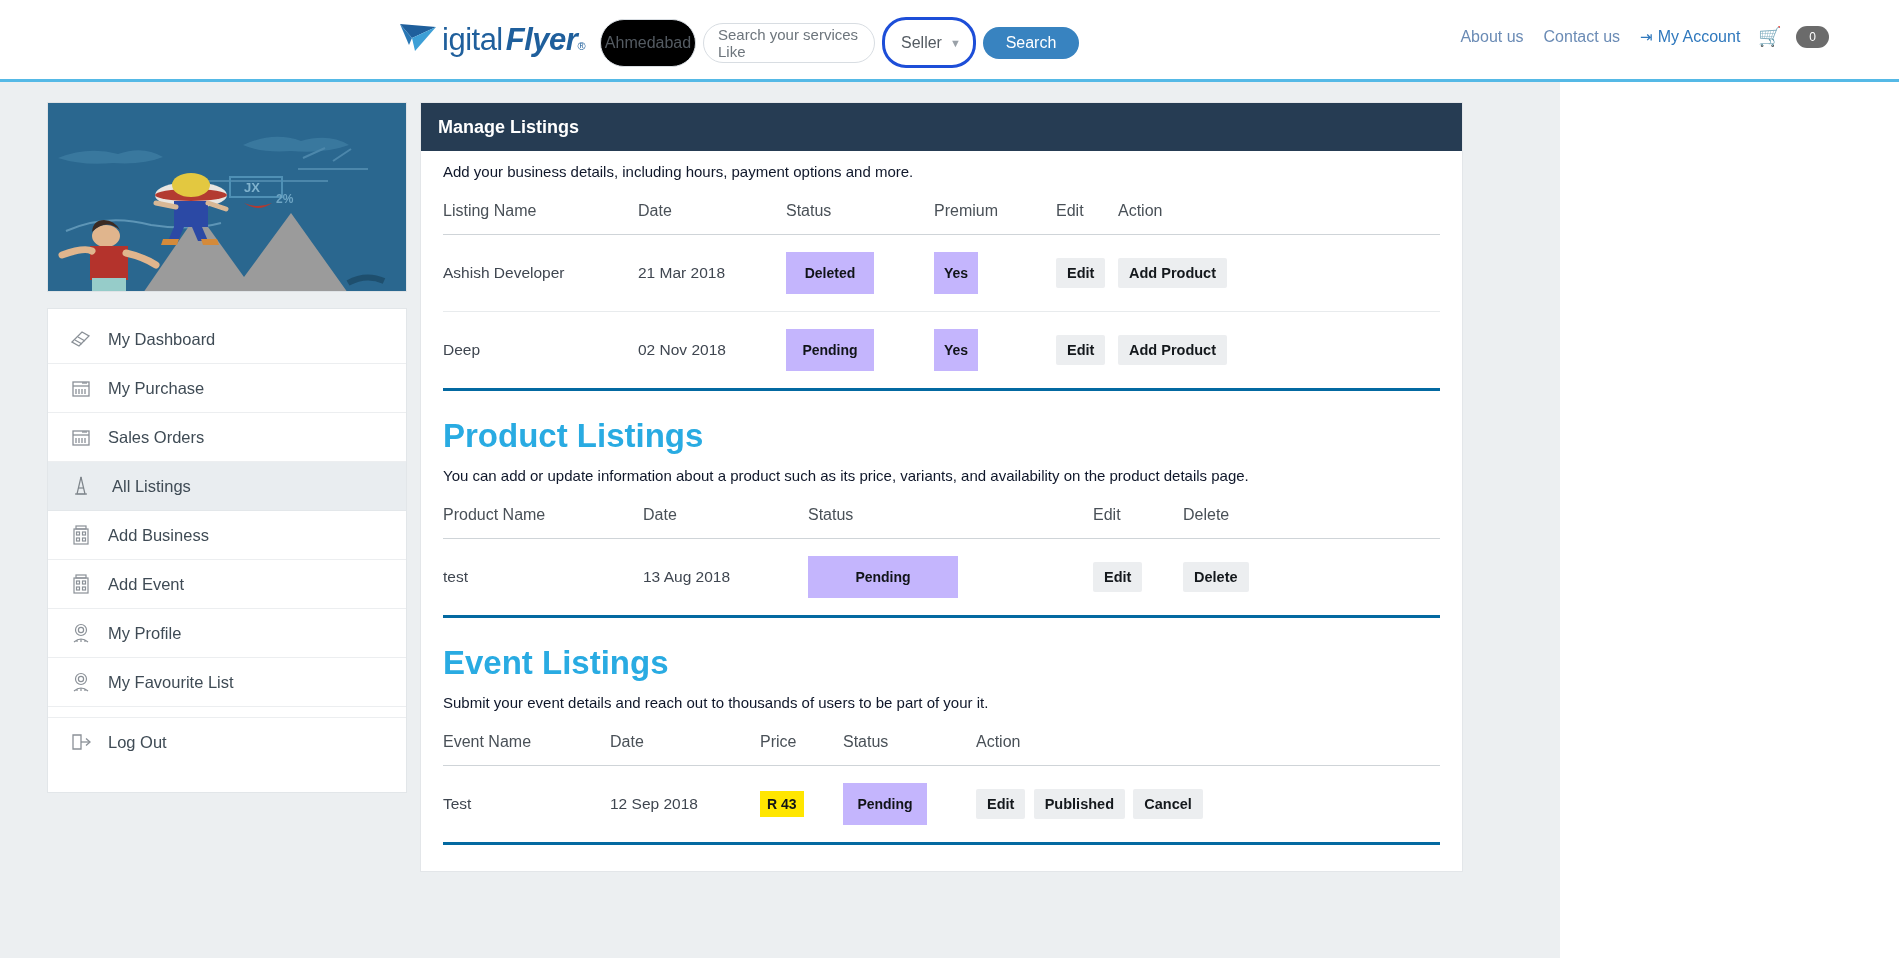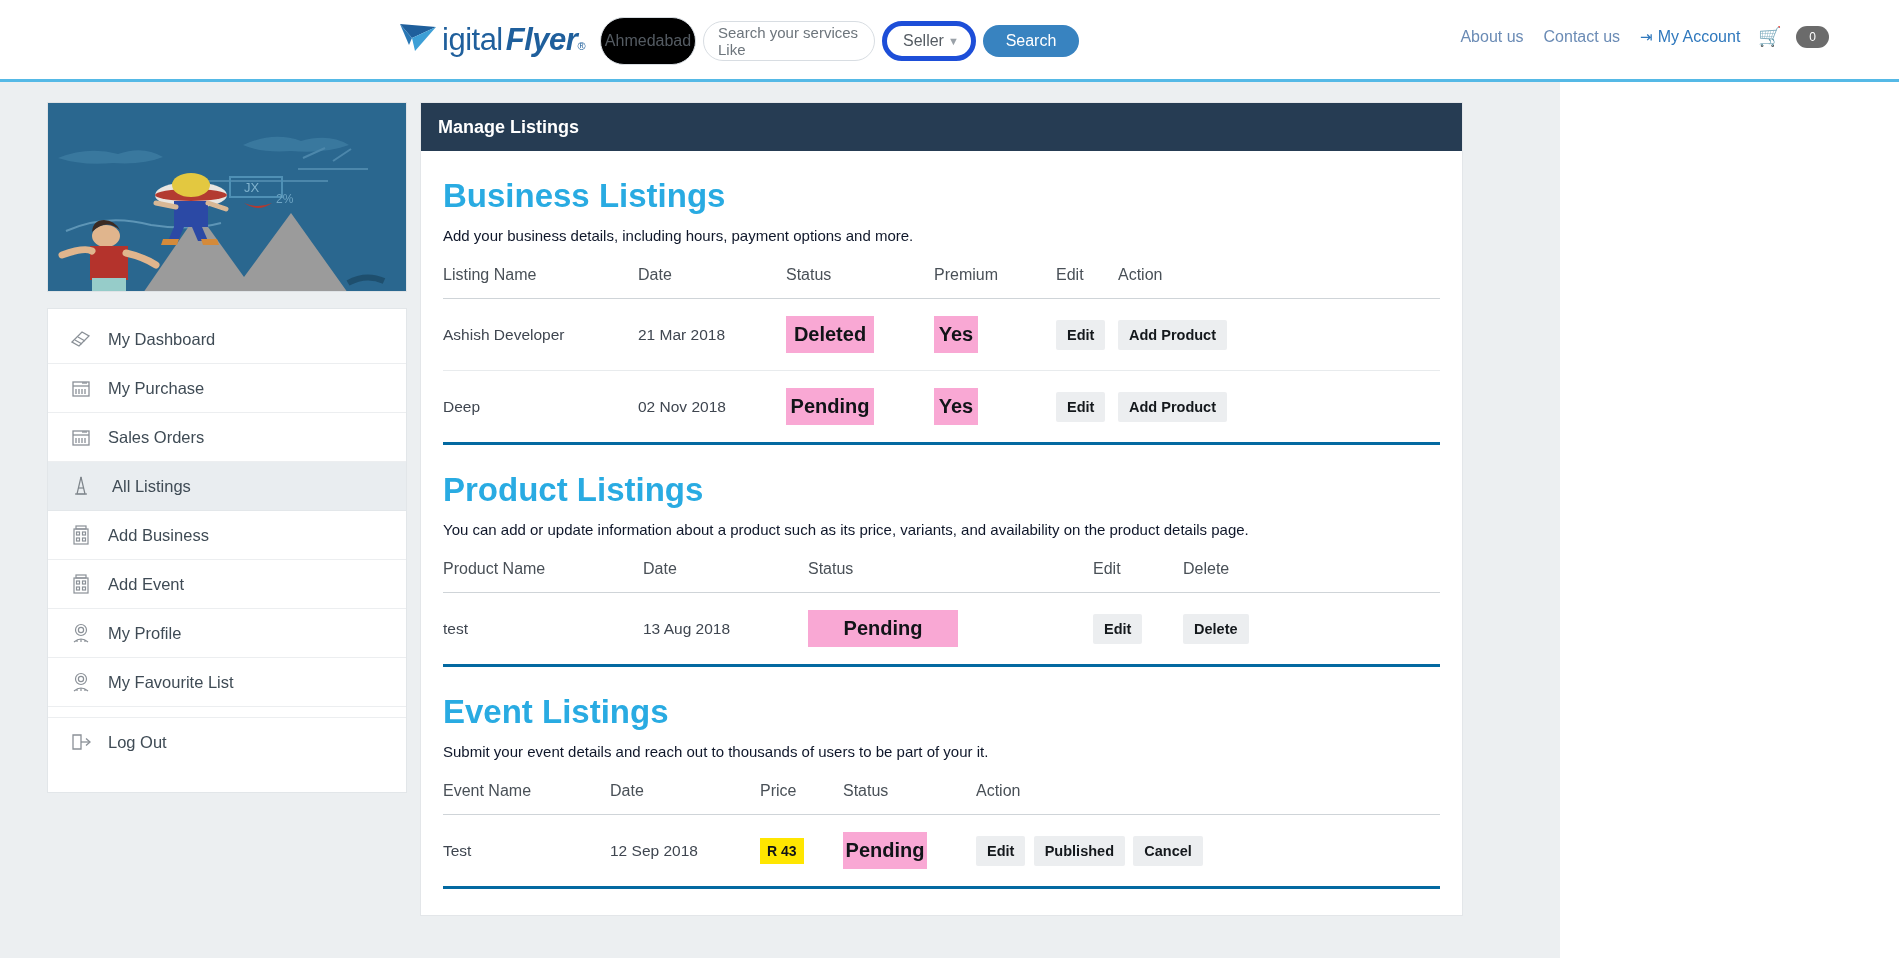--- a/index.html
+++ b/index.html
@@ -51,23 +51,23 @@
   }
   .sb-query {
     width: 172px; height: 40px;
     margin-left: 7px;
     border: 1px solid #d8dde2; border-radius: 24px;
     background: #fff;
     display: flex; align-items: center; padding-left: 14px;
     font-size: 15px; color: #6d757c;
   }
   .sb-select {
-    width: 94px; height: 40px;
+    width: 94px; height: 51px;
     margin-left: 7px;
-    border: 5px solid #1d4ed8; border-radius: 24px;
+    border: 3px solid #1d4ed8; border-radius: 24px;
     background: #fff;
     display: flex; align-items: center; justify-content: space-between;
     padding: 0 12px 0 16px;
     font-size: 16px; color: #545b62;
   }
   .caret { font-size: 11px; color: #9aa1a8; }
   .sb-btn {
     width: 96px; height: 32px;
     margin-left: 7px;
     background: #3883c0; border-radius: 24px;
@@ -116,20 +116,21 @@
     position: absolute;
     left: 47px; top: 20px;
     width: 360px;
   }
   .promo {
     width: 360px; height: 190px;
     background: #2a678f;
     border: 1px solid #dfe3e6;
     overflow: hidden;
     position: relative;
+    font-weight: bold;
   }
   .menu {
     margin-top: 16px;
     background: #ffffff;
     border: 1px solid #e2e6e9;
     padding: 6px 0 26px 0;
   }
   .menu-item {
     display: flex; align-items: center;
     height: 49px;
@@ -199,26 +200,26 @@
     font-size: 15.5px;
     color: #3f4650;
     padding: 17px 0 17px 0;
     border-bottom: 1px solid #e8ebed;
     vertical-align: middle;
   }
   table.lt tr:last-child td { border-bottom: 3px solid #0369a1; }
 
   .badge {
     display: inline-block;
-    background: #f9a8d4;
+    background: #c4b5fd;
     color: #111418;
-    font-size: 20px;
+    font-size: 14px;
     font-weight: 700;
     text-align: center;
-    padding: 7px 0;
+    padding: 13px 0;
   }
   .badge.w-status { width: 88px; }
   .badge.w-yes { width: 44px; }
   .badge.w-wide { width: 150px; }
   .badge.w-mid { width: 84px; }
   .price-tag {
     display: inline-block;
     background: #ffe600;
     color: #111418;
     font-size: 14px;
@@ -447,21 +448,20 @@
         <span>Log Out</span>
       </div>
 
     </div>
   </div>
 
   <div class="main">
     <div class="main-head">Manage Listings</div>
 
     <div class="section">
-      <div class="sec-title">Business Listings</div>
       <div class="sec-desc">Add your business details, including hours, payment options and more.</div>
 
       <table class="lt">
         <colgroup>
             <col style="width:195px">
             <col style="width:148px">
             <col style="width:148px">
             <col style="width:122px">
             <col style="width:62px">
             <col>

